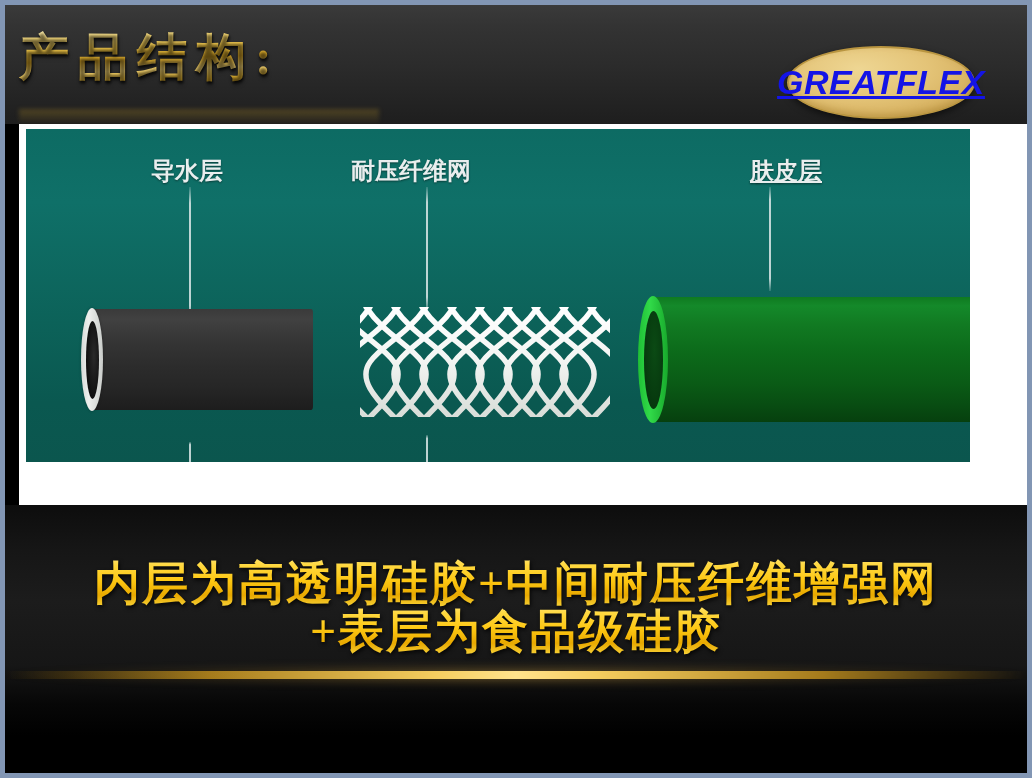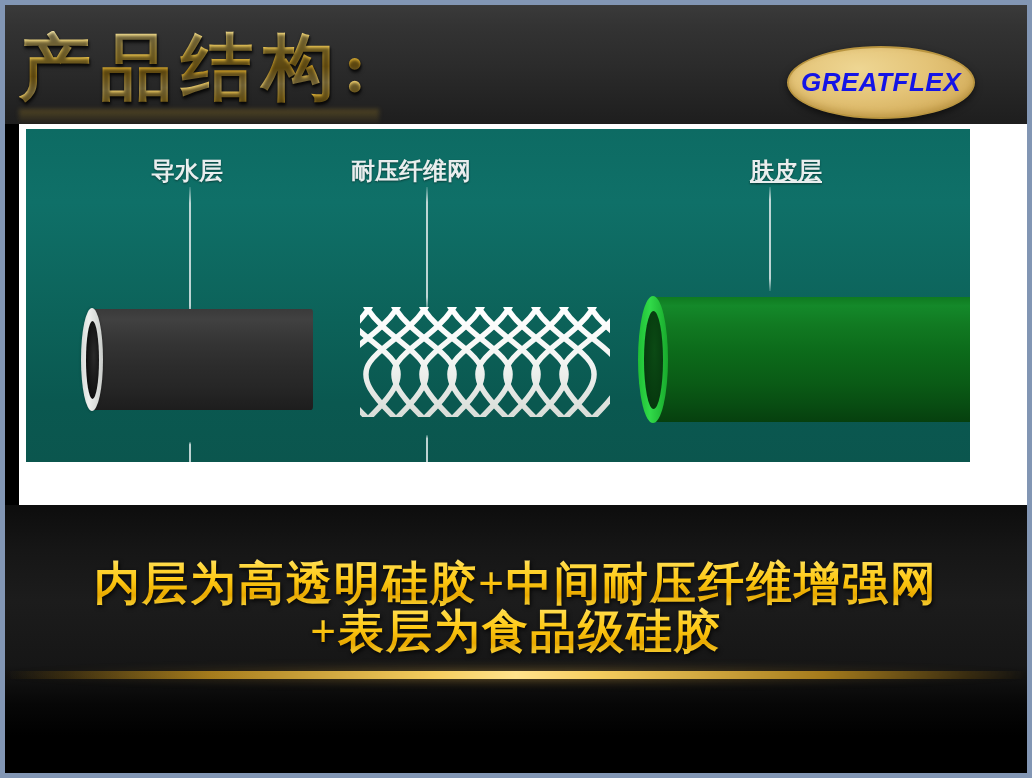--- a/index.html
+++ b/index.html
@@ -37,21 +37,21 @@
         #242424 78%,
         #1e1e1e 100%);
     overflow: hidden;
   }
 
   #title {
     position: absolute;
     left: 14px;
     top: 26px;
     font-family: "Liberation Serif", serif;
-    font-size: 72px;
+    font-size: 50px;
     font-weight: bold;
     letter-spacing: 9px;
     line-height: 1.05;
     white-space: nowrap;
     background: linear-gradient(178deg,
         #fdf0b4 0%,
         #f3d778 14%,
         #e8bf44 34%,
         #c99a22 52%,
         #f0d070 70%,
@@ -92,23 +92,24 @@
     border: 2px solid #b99540;
     box-shadow: 0 3px 7px rgba(0,0,0,0.55), inset 0 -3px 6px rgba(150,110,30,0.35);
     display: flex;
     align-items: center;
     justify-content: center;
   }
   #logo-text {
     font-family: "Liberation Sans", sans-serif;
     font-style: italic;
     font-weight: bold;
-    font-size: 26px;
+    font-size: 34px;
     letter-spacing: 0.5px;
     color: #1414e6;
+    text-decoration: underline;
   }
 
   
   #picture-frame {
     position: absolute;
     left: 14px;
     top: 119px;
     width: 1008px;
     height: 381px;
     background: #ffffff;

